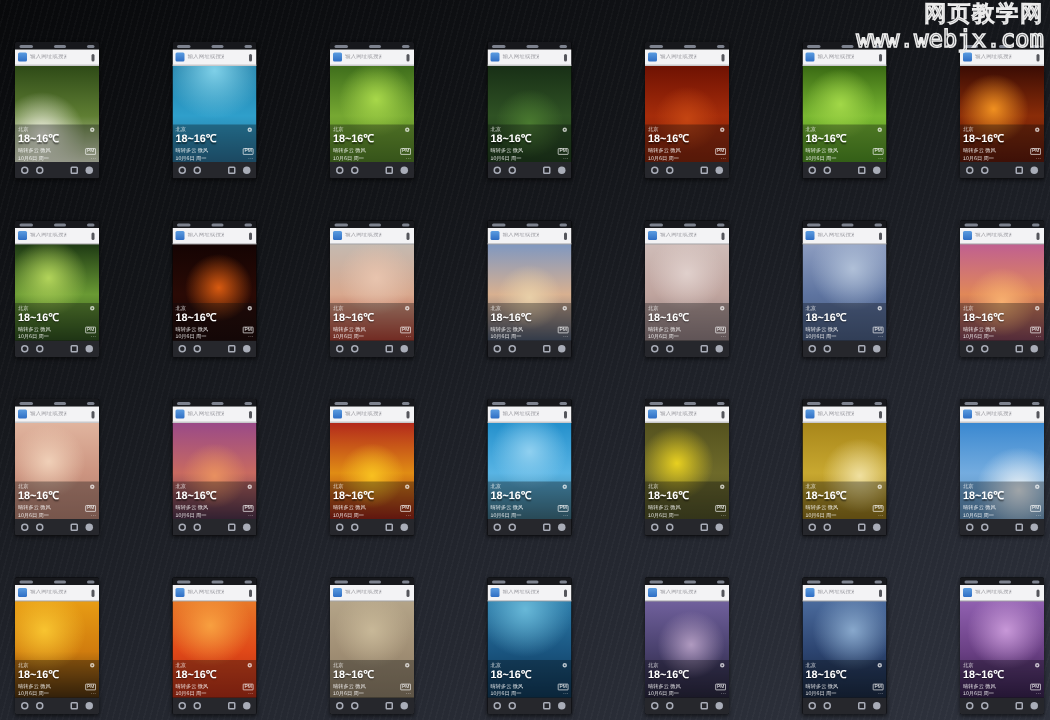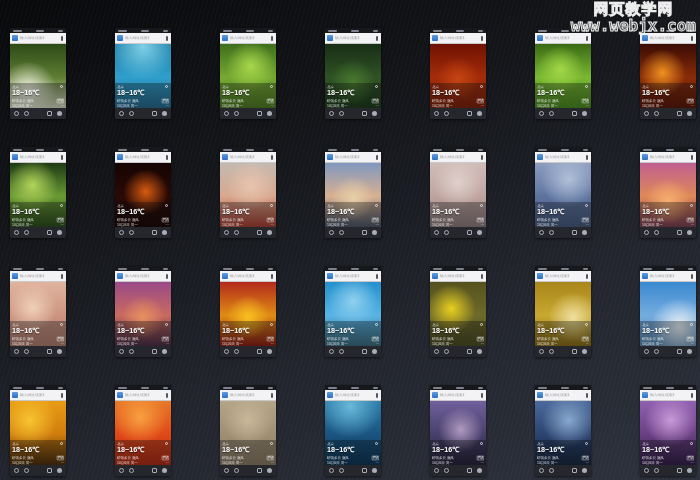--- a/index.html
+++ b/index.html
@@ -7,22 +7,22 @@
   body {
     position:relative;
     font-family:"Liberation Sans", sans-serif;
     background:
       repeating-linear-gradient(105deg, rgba(255,255,255,0.025) 0 1px, rgba(0,0,0,0) 1px 4px),
       linear-gradient(160deg, #08090b 0%, #131519 32%, #22252d 65%, #2e323d 100%);
   }
 
   
   .watermark {
-    position:absolute; top:2px; right:4px; z-index:5; text-align:center;
-    font-family:"DejaVu Sans Mono", monospace; font-weight:bold;
+    position:absolute; top:2px; right:4px; z-index:5; text-align:right;
+    font-family:"DejaVu Sans Mono", monospace; font-weight:normal;
     color:rgba(255,255,255,0.18); -webkit-text-stroke:1px #ececec;
     line-height:1.05; letter-spacing:1px;
   }
   .watermark .wm1 { font-size:15px; }
   .watermark .wm2 { font-size:16px; letter-spacing:0; }
 
   
   .phone-grid {
     position:absolute; left:10px; top:28px;
     display:grid;

